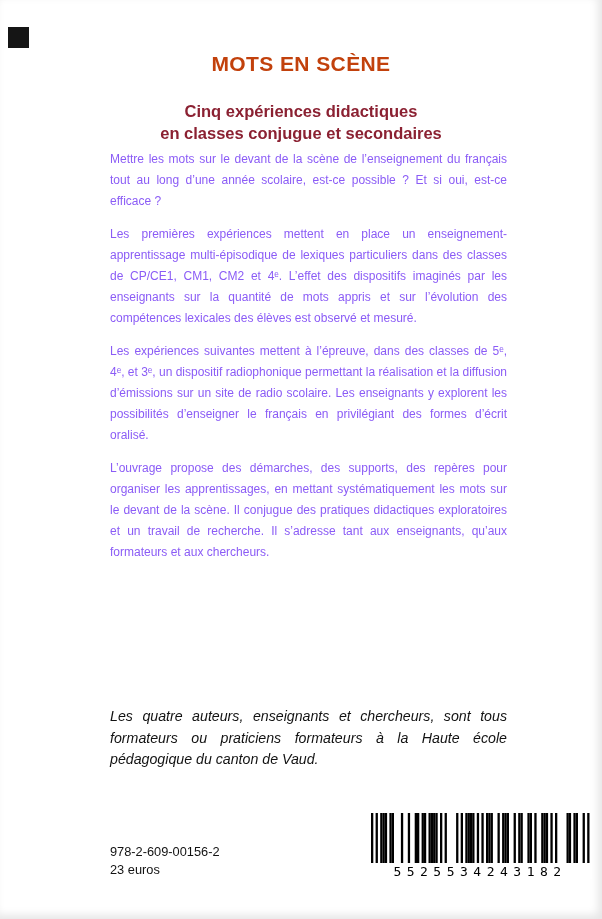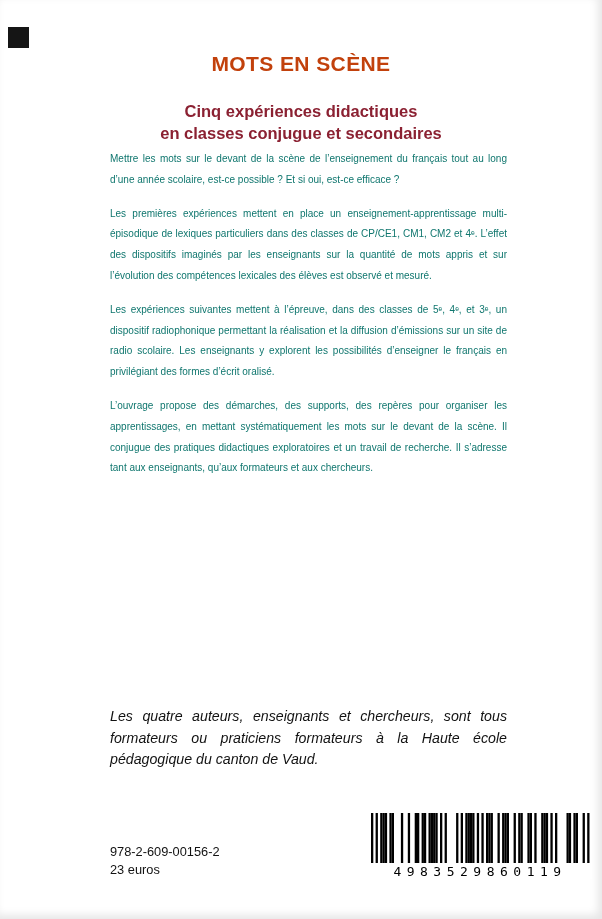--- a/index.html
+++ b/index.html
@@ -43,24 +43,24 @@
     line-height: 22px;
     color: var(--accent, #8b2132);
     margin-top: 11px;
   }
 
   .body-text {
     position: absolute;
     top: 149px;
     left: 110px;
     width: 397px;
-    font-size: 10px;
+    font-size: 12px;
     line-height: 20.8px;
     text-align: justify;
-    color: #0f766e;
+    color: #8b5cf6;
   }
   .body-text p { margin-bottom: 13px; }
 
   .authors-note {
     position: absolute;
     top: 706px;
     left: 110px;
     width: 397px;
     font-size: 14.2px;
     line-height: 21.5px;
@@ -171,16 +171,16 @@
         <rect x="174.80" y="0" width="2.30" height="50" fill="#000"></rect>
         <rect x="179.40" y="0" width="2.30" height="50" fill="#000"></rect>
         <rect x="184.00" y="0" width="2.30" height="50" fill="#000"></rect>
         <rect x="195.50" y="0" width="2.30" height="50" fill="#000"></rect>
         <rect x="197.80" y="0" width="2.30" height="50" fill="#000"></rect>
         <rect x="202.40" y="0" width="2.30" height="50" fill="#000"></rect>
         <rect x="204.70" y="0" width="2.30" height="50" fill="#000"></rect>
         <rect x="211.60" y="0" width="2.30" height="50" fill="#000"></rect>
         <rect x="216.20" y="0" width="2.30" height="50" fill="#000"></rect>
       </svg>
-    <div class="barcode-digits">4983529860119</div>
+    <div class="barcode-digits">5525534243182</div>
   </div>
 
 </div>
 
 </body></html>

